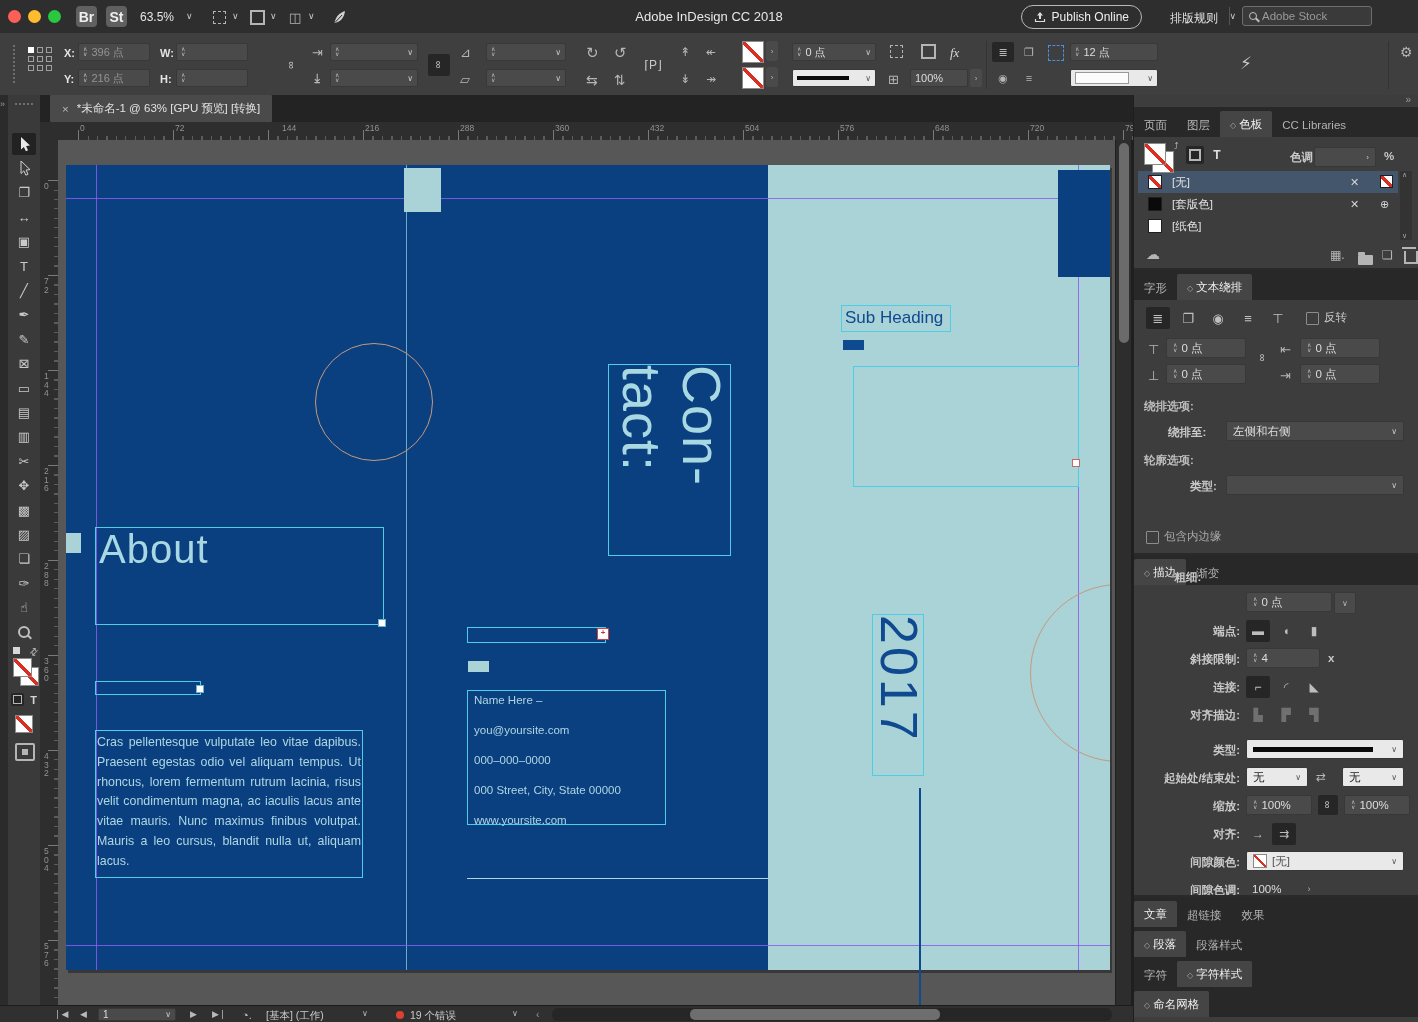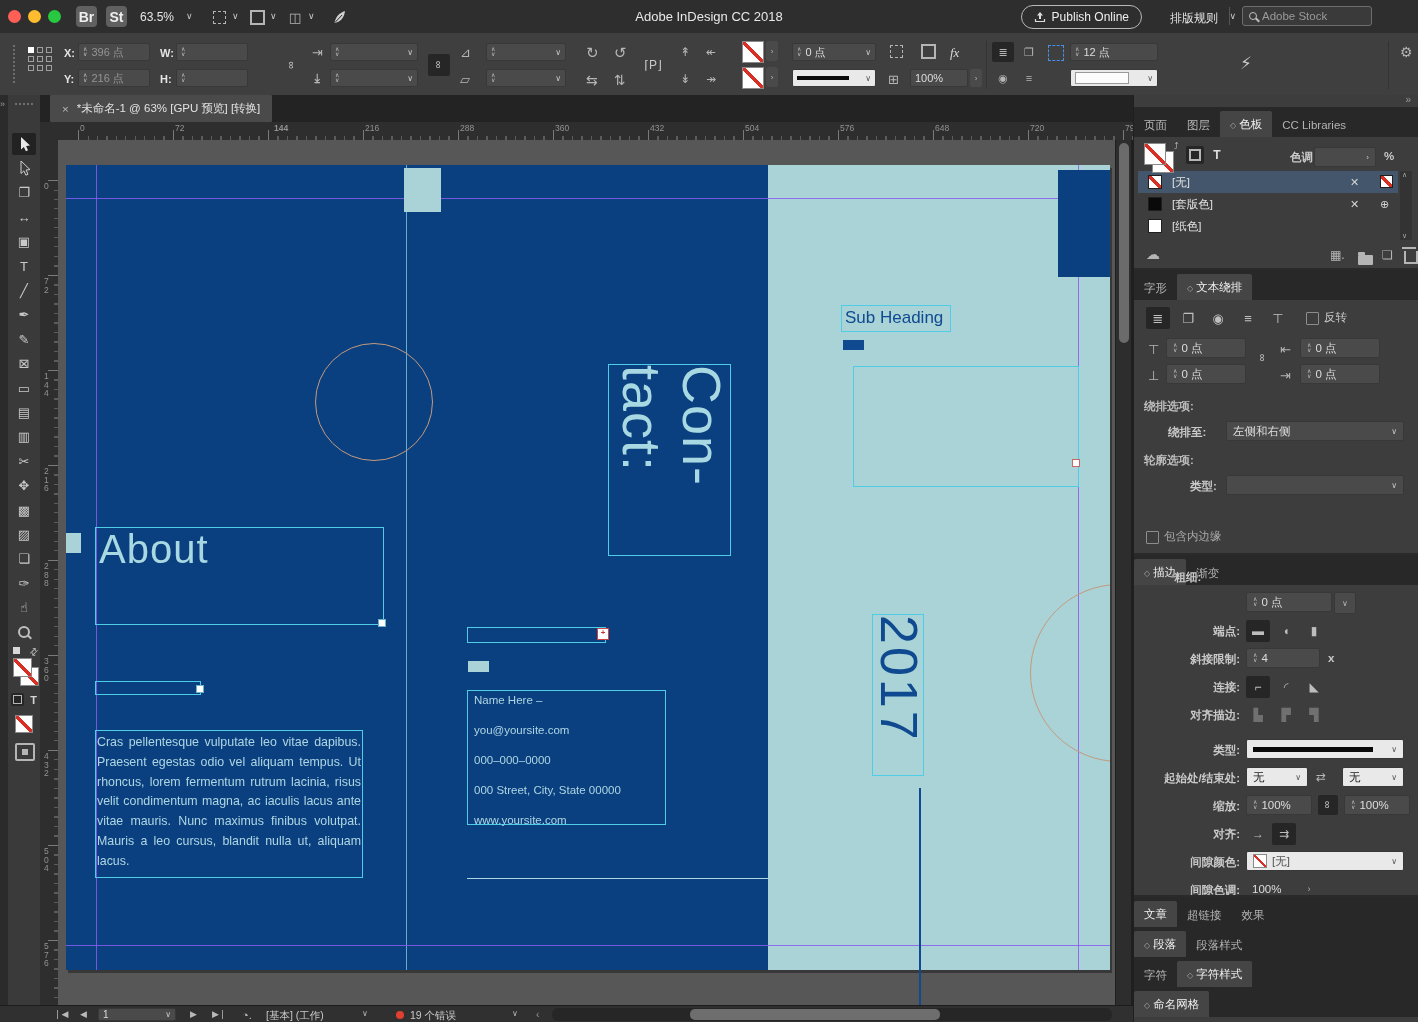--- a/index.html
+++ b/index.html
@@ -406,21 +406,21 @@
     </div>
   </div>
 
   <div class="abs" id="corner"></div>
   <div class="abs" id="hruler">
     <div class="t1"></div>
       <div class="t2"></div>
       <div id="hruler-nums">
         <span class="rnum" style="left: 22px;">0</span>
         <span class="rnum" style="left: 117px;">72</span>
-        <span class="rnum" style="left: 216px; font-weight: bold;">144</span>
+        <span class="rnum" style="left: 224px;">144</span>
         <span class="rnum" style="left: 307px;">216</span>
         <span class="rnum" style="left: 402px;">288</span>
         <span class="rnum" style="left: 497px;">360</span>
         <span class="rnum" style="left: 592px;">432</span>
         <span class="rnum" style="left: 687px;">504</span>
         <span class="rnum" style="left: 782px;">576</span>
         <span class="rnum" style="left: 877px;">648</span>
         <span class="rnum" style="left: 972px;">720</span>
         <span class="rnum" style="left: 1067px;">792</span>
       </div>

